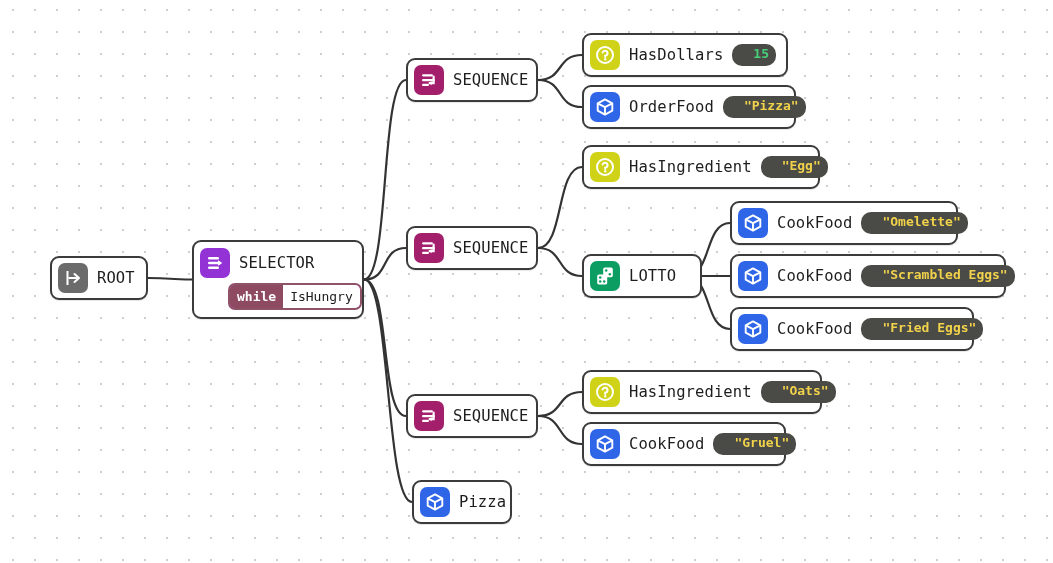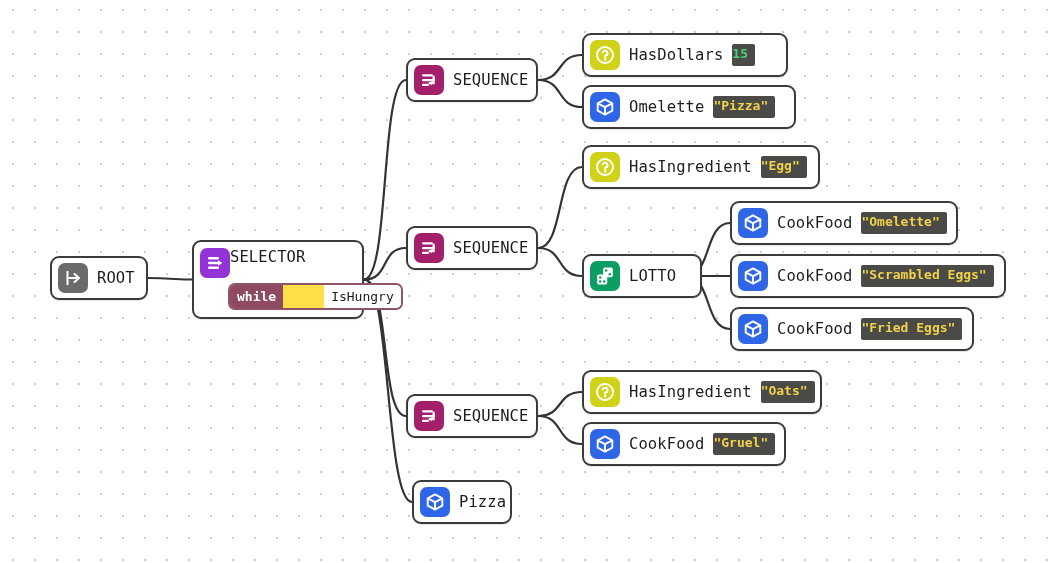--- a/index.html
+++ b/index.html
@@ -37,20 +37,22 @@
     padding: 5px 10px 5px 6px;
     gap: 9px;
     box-shadow: 0 1px 1px rgba(0,0,0,0.10);
   }
   .node.has-deco {
     display: block;
     padding: 6px 9px 7px 6px;
   }
   .node-row {
     display: flex;
+    align-items: center;
+    gap: 9px;
   }
   .icon {
     width: 30px;
     height: 30px;
     min-width: 30px;
     border-radius: 7px;
     display: flex;
     align-items: center;
     justify-content: center;
   }
@@ -67,34 +69,34 @@
     font-size: 15.5px;
     color: #1d1d1d;
     letter-spacing: 0.1px;
     white-space: nowrap;
   }
   .badge {
     font-family: "DejaVu Sans Mono", "Liberation Mono", monospace;
     font-size: 13px;
     font-weight: bold;
     background: #4a4a46;
-    border-radius: 2px;
-    padding: 3px 7px 4px 0;
+    border-radius: 10px;
+    padding: 3px 7px 4px 21px;
     white-space: nowrap;
     line-height: 1.15;
   }
   .badge-string { color: #f0d24b; }
   .badge-number { color: #46d07a; }
 
   .deco {
     margin-top: 5px;
     margin-left: 28px;
     display: inline-flex;
     align-items: stretch;
-    background: #fde047;
+    background: #d946ef;
     border: 2px solid #8e5366;
     border-radius: 7px;
     overflow: hidden;
     height: 23px;
   }
   .deco-key {
     background: #8e4a60;
     color: #ffffff;
     font-family: "DejaVu Sans Mono", "Liberation Mono", monospace;
     font-size: 13px;
@@ -104,21 +106,20 @@
     align-items: center;
   }
   .deco-val {
     background: #ffffff;
     color: #1d1d1d;
     font-family: "DejaVu Sans Mono", "Liberation Mono", monospace;
     font-size: 13px;
     padding: 0 7px;
     display: flex;
     align-items: center;
-    margin-left: 41px;
   }
 </style>
 </head>
 <body>
 
 <div id="canvas">
 
   <svg id="edges" viewBox="0 0 1053 563" xmlns="http://www.w3.org/2000/svg">
       <path d="M148,278 C174,278 166,279.5 192,279.5" fill="none" stroke="#333333" stroke-width="2.2" stroke-linecap="round"></path>
       <path d="M364,279.5 C390,279.5 380,80 406,80" fill="none" stroke="#333333" stroke-width="2.2" stroke-linecap="round"></path>
@@ -216,21 +217,21 @@
     <span class="badge badge-number">15</span>
   </div>
 
   <div class="node" style="left:582px; top:85px; width:214px;">
     <span class="icon icon-action">
       <svg width="22" height="22" viewBox="0 0 22 22">
         <path d="M11 3.4 L18.3 7.3 V14.7 L11 18.6 L3.7 14.7 V7.3 Z" fill="none" stroke="#fff" stroke-width="1.9" stroke-linejoin="round"></path>
         <path d="M3.7 7.3 L11 11.2 L18.3 7.3 M11 11.2 V18.6" fill="none" stroke="#fff" stroke-width="1.9" stroke-linejoin="round"></path>
       </svg>
     </span>
-    <span class="label">Omelette</span>
+    <span class="label">OrderFood</span>
     <span class="badge badge-string">"Pizza"</span>
   </div>
 
   <div class="node" style="left:582px; top:145px; width:238px;">
     <span class="icon icon-cond">
       <svg width="22" height="22" viewBox="0 0 22 22">
         <circle cx="11" cy="11" r="8" fill="none" stroke="#fff" stroke-width="2"></circle>
         <path d="M8.6 8.6 a2.5 2.5 0 1 1 2.6 3.1 v1.3" fill="none" stroke="#fff" stroke-width="2" stroke-linecap="round"></path>
         <circle cx="11.2" cy="15.3" r="1.2" fill="#fff"></circle>
       </svg>

